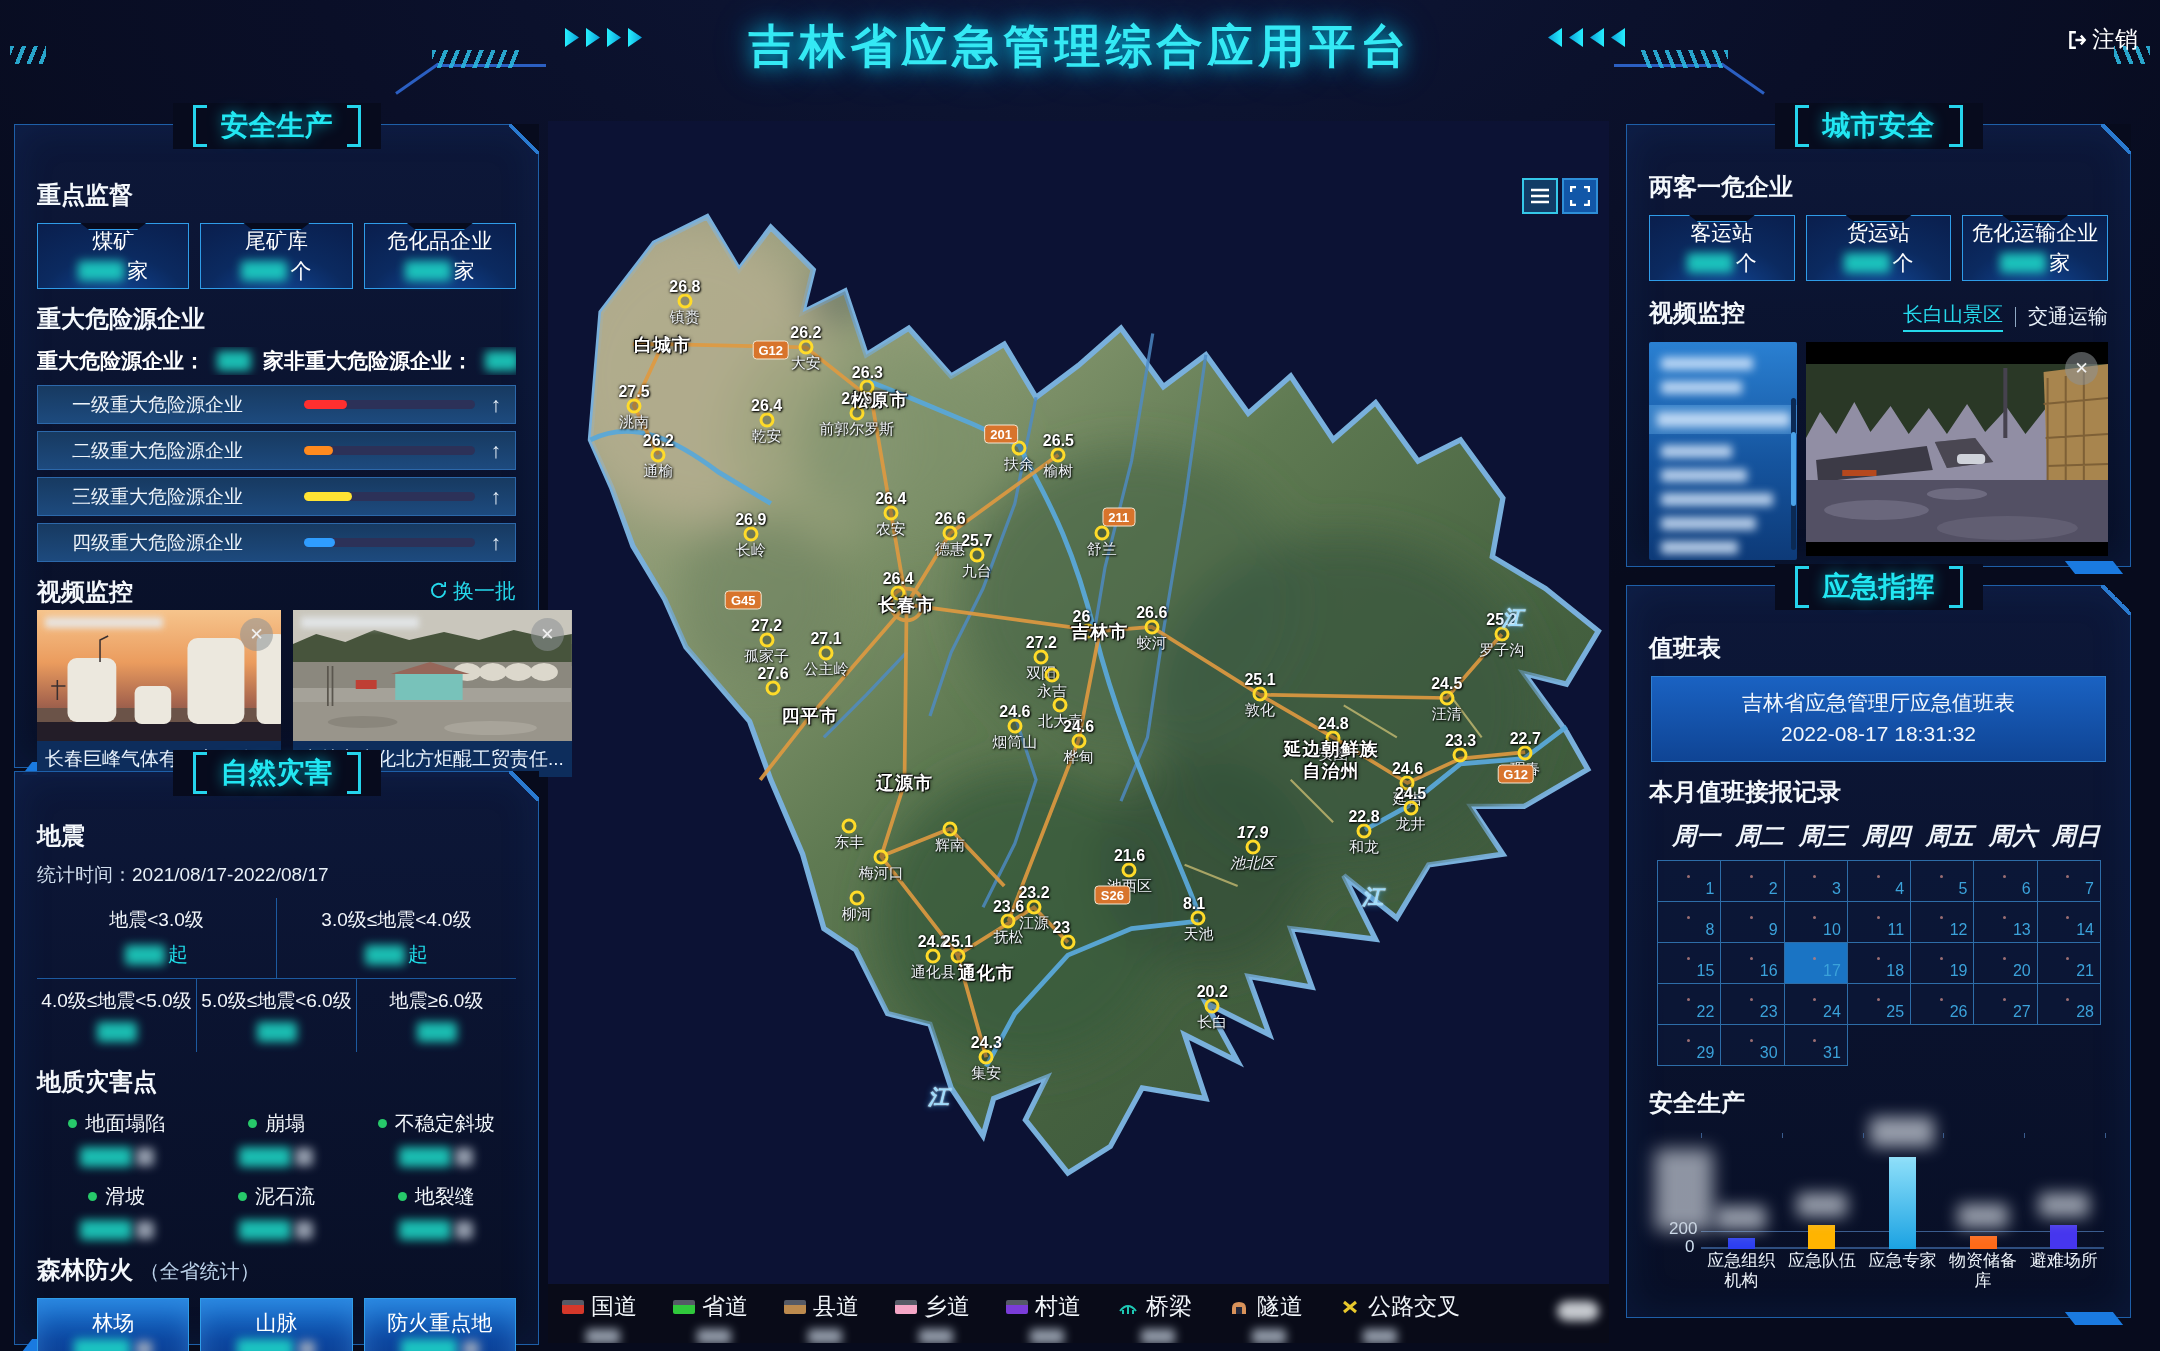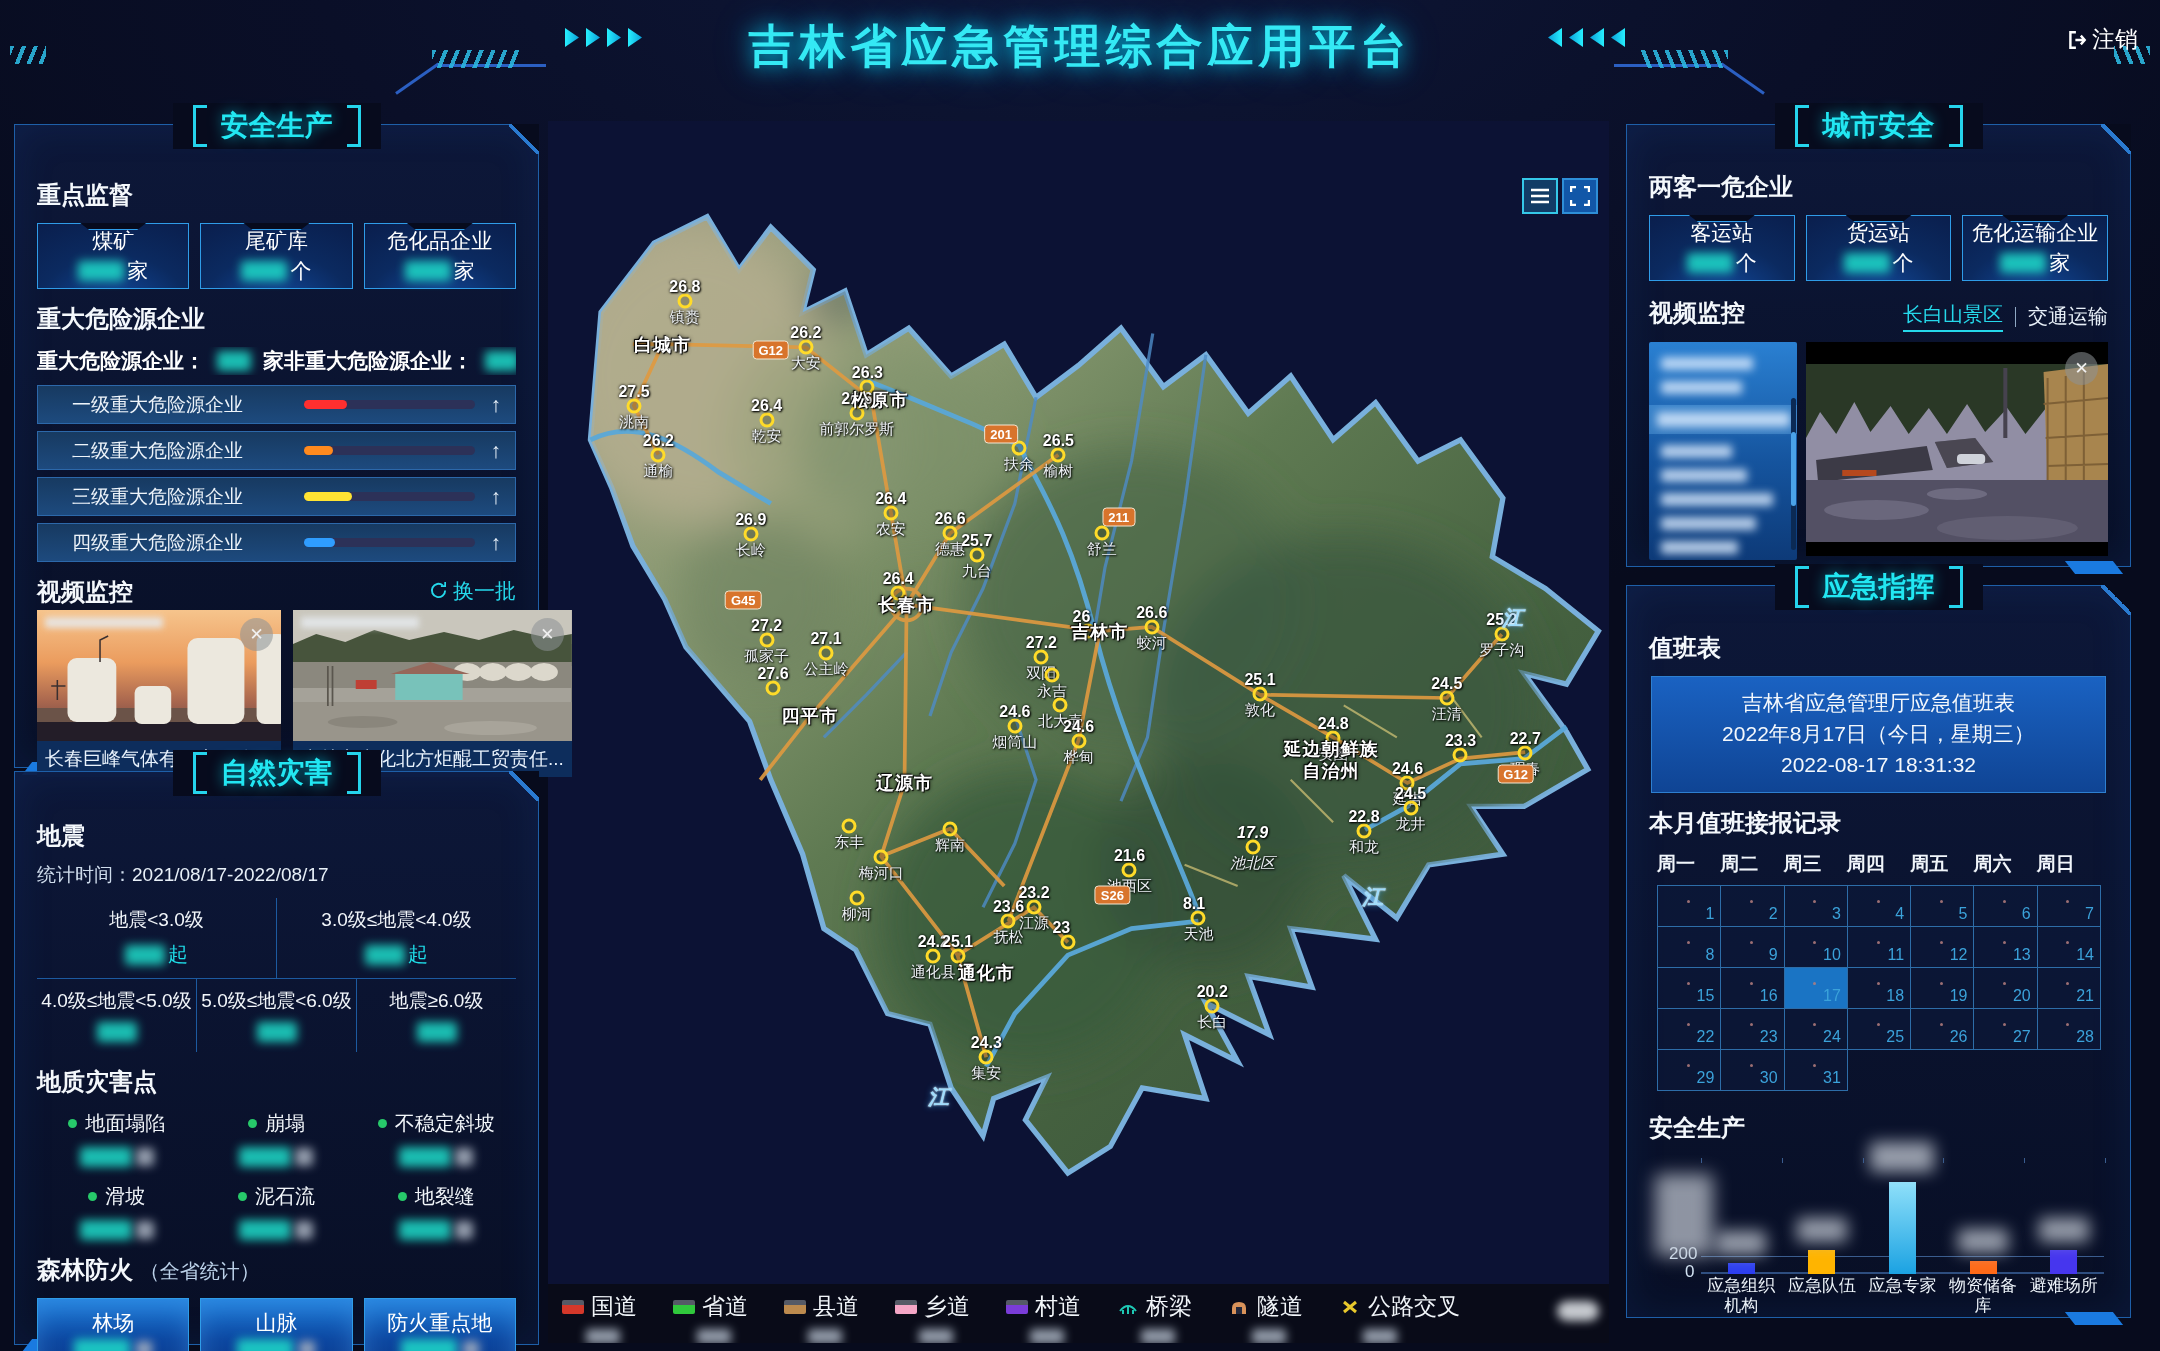--- a/index.html
+++ b/index.html
@@ -107,21 +107,21 @@
   .cv-scroll{position:absolute;right:1px;top:56px;width:5px;height:152px;background:#0b2a55;border-radius:3px;}
   .cv-thumb{width:5px;height:74px;background:#4aa2e8;border-radius:3px;margin-top:34px;}
   .cv-video{flex:1;height:214px;background:#000;position:relative;overflow:hidden;}
   .cv-video svg{display:block;width:100%;height:100%;}
   
   .duty-card{margin:4px 2px 0;background:linear-gradient(180deg,#1a62c2 0%,#0f4494 100%);border:1px solid #2e7fd0;
     padding:10px 0 12px;text-align:center;cursor:pointer;}
   .duty-line{font-size:21px;color:#f4f8fc;line-height:31px;}
   .cal{margin:2px 8px 0;}
   .cal-head{display:grid;grid-template-columns:repeat(7,1fr);margin-bottom:8px;}
-  .cal-head span{text-align:left;font-size:19px;color:#f0f5fa;font-weight:bold;}
+  .cal-head span{text-align:right;font-size:24px;color:#f0f5fa;font-weight:bold;font-style:italic;}
   .cal-grid{display:grid;grid-template-columns:repeat(7,1fr);}
   .cal-cell{height:40px;border:1px solid #2d6da8;margin:0 -1px -1px 0;background:rgba(12,26,60,.55);position:relative;cursor:pointer;}
   .cal-cell.hl{background:#1a74c4;}
   .cal-cell.empty{border-color:transparent;background:transparent;cursor:default;}
   .cal-day{position:absolute;right:6px;bottom:3px;color:#3ba2da;font-size:16px;}
   .cal-dot{position:absolute;left:46%;top:36%;width:3px;height:3px;border-radius:50%;background:#b57e7e;opacity:.85;}
   
   .chart{position:relative;height:158px;margin:2px 0 0;}
   .axis-line{position:absolute;left:52px;right:4px;height:2px;background:#2e4e80;}
   .grid-line{position:absolute;left:52px;right:4px;height:1px;background:#3a5c8e;}
@@ -967,21 +967,20 @@
   <div class="acc br"></div>
   <div class="panel-title">
     <span class="brk l"></span>
     <span>应急指挥</span>
     <span class="brk r"></span>
   </div>
   <div class="panel-body">
     <div class="sec-title" style="margin-top:6px;">值班表</div>
     <div class="duty-card">
       <div class="duty-line">吉林省应急管理厅应急值班表</div>
-      <div class="duty-line">2022年8月17日（今日，星期三）</div>
       <div class="duty-line">2022-08-17 18:31:32</div>
     </div>
     <div class="sec-title">本月值班接报记录</div>
     <div class="cal">
       <div class="cal-head" id="cal-head">
           <span>周一</span>
           <span>周二</span>
           <span>周三</span>
           <span>周四</span>
           <span>周五</span>

